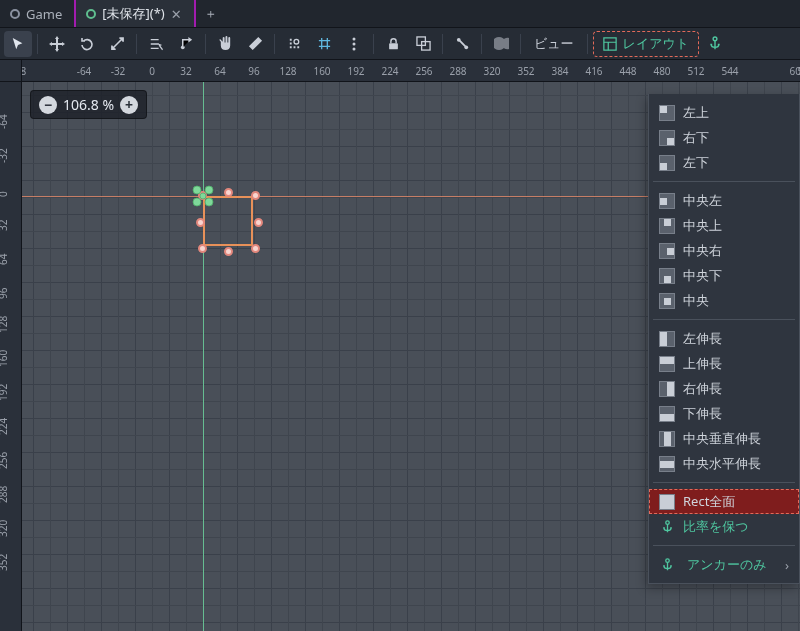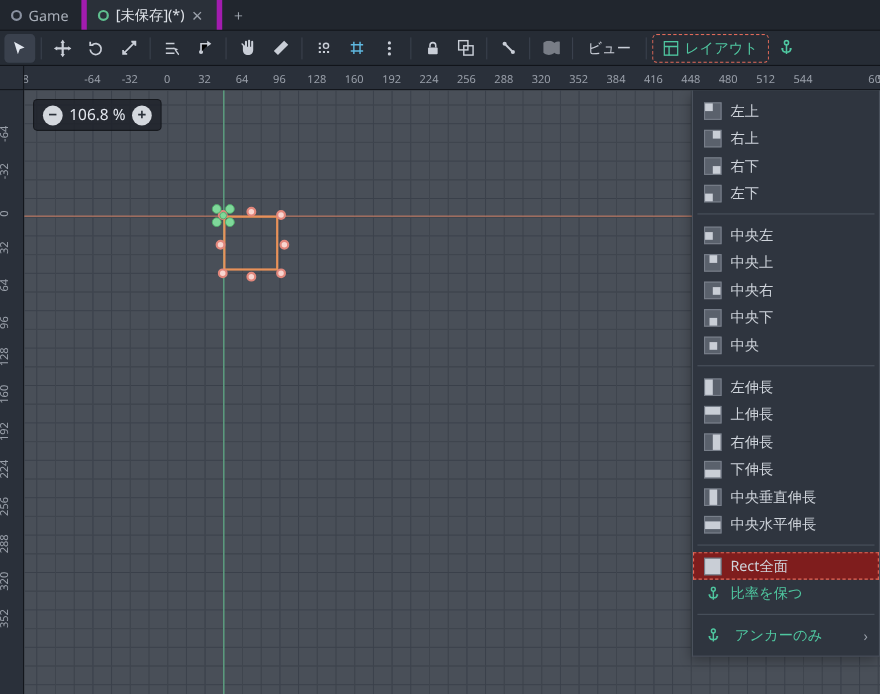--- a/index.html
+++ b/index.html
@@ -10,21 +10,21 @@
     background: #1d2229;
     width: 800px; height: 631px; overflow: hidden;
     position: relative;
   }
 
   
   .tabs { display: flex; align-items: center; height: 28px;
     background: #21262e; border-bottom: 1px solid #11141a; }
   .tab { display: flex; align-items: center; gap: 6px; height: 100%;
     padding: 0 12px 0 10px; color: #aab0ba; cursor: pointer;
-    border-right: 5px solid #a21caf; }
+    border-right: 2px solid #a21caf; }
   .tab.active { background: #2a3039; color: #e0e4ea; }
   .tab .close { color: #9aa0aa; }
   .tab-add { width: 30px; display:flex; align-items:center; justify-content:center;
     height:100%; color:#aab0ba; cursor:pointer;}
   .tab .dot { width: 10px; height: 10px; border-radius: 50%; border:2px solid; }
 
   
   .toolbar { display:flex; align-items:center; height: 32px;
     background:#262c35; border-bottom:1px solid #11141a; padding: 0 4px; gap:2px;}
   .tool { width:28px; height:26px; display:flex; align-items:center; justify-content:center;
@@ -80,21 +80,21 @@
     opacity:0.85;}
 
   
   .shape-rect { position:absolute; border:2px solid #e89159; }
   .handle { position:absolute; width:9px; height:9px; border:2px solid #e2877c;
     background:#f8d5d0; border-radius:50%;}
   .anchor-star { position:absolute; width:24px; height:24px;}
   .anchor-star svg { width:100%; height:100%; }
 
   
-  .dropdown { position:absolute; top:0; right:0; width:171px;
+  .dropdown { position:absolute; top:12px; right:0; width:152px;
     background:#2f353f; border:1px solid #4a515c; border-top:none;
     box-shadow: -2px 4px 10px rgba(0,0,0,0.3);
     padding:6px 0; }
   .dd-item { display:flex; align-items:center; gap:8px; padding:3px 10px;
     color:#cfd4db; cursor:pointer; font-size:13px;}
   .dd-item.hovered { background:#7f1d1d; }
   .dd-sep { height:1px; background:#4a515c; margin:6px 4px;}
   .dd-item .sq { width:16px; height:16px; border:1px solid #787f8a;
     background:#5a616c; position:relative; flex-shrink:0;}
   .sq .inner { position:absolute; background:#c9ced6;}
@@ -318,26 +318,20 @@
 
     <div class="dropdown" id="dropdown">
         <div class="dd-item">
           <span class="sq">
             <span class="inner" style="top:0;left:0;width:7px;height:7px"></span>
           </span>
           <span>左上</span>
         </div>
         <div class="dd-item">
           <span class="sq">
-            <span class="inner" style="top:0;right:0;width:7px;height:7px"></span>
-          </span>
-          <span>右上</span>
-        </div>
-        <div class="dd-item">
-          <span class="sq">
             <span class="inner" style="bottom:0;right:0;width:7px;height:7px"></span>
           </span>
           <span>右下</span>
         </div>
         <div class="dd-item">
           <span class="sq">
             <span class="inner" style="bottom:0;left:0;width:7px;height:7px"></span>
           </span>
           <span>左下</span>
         </div>

